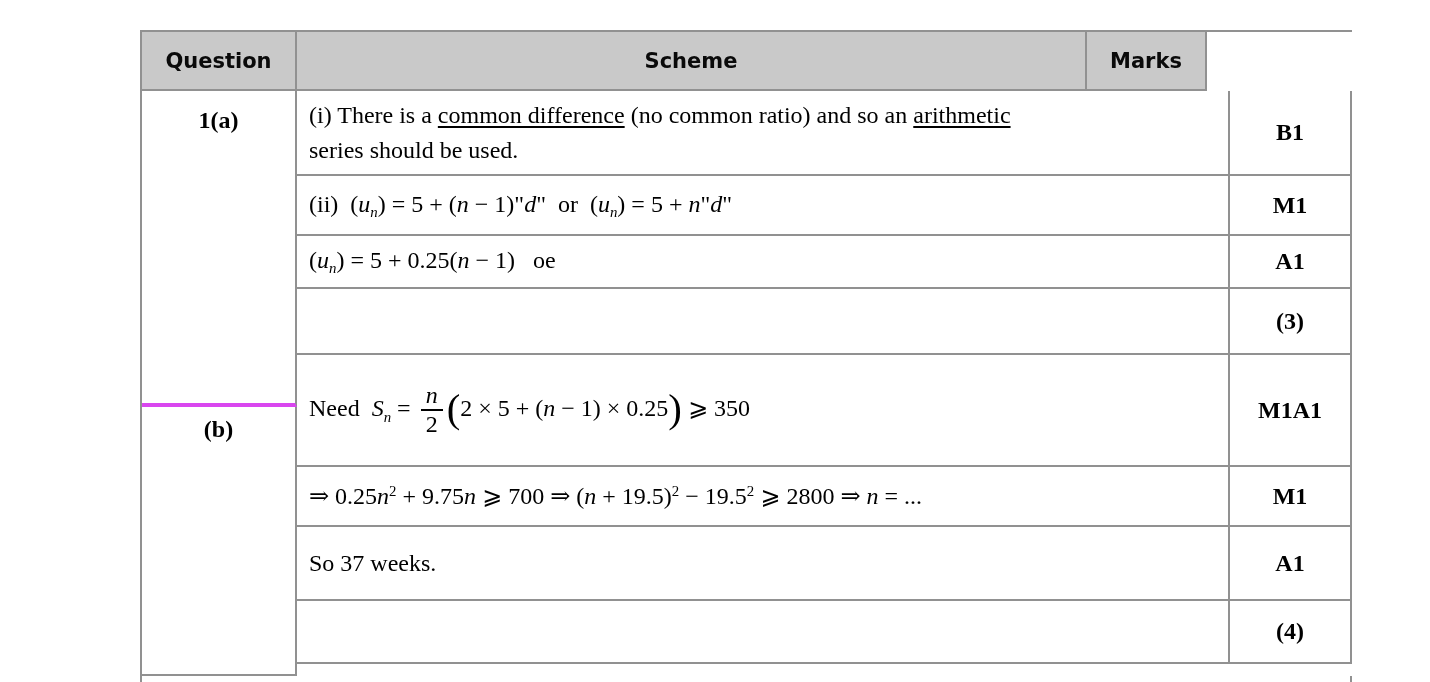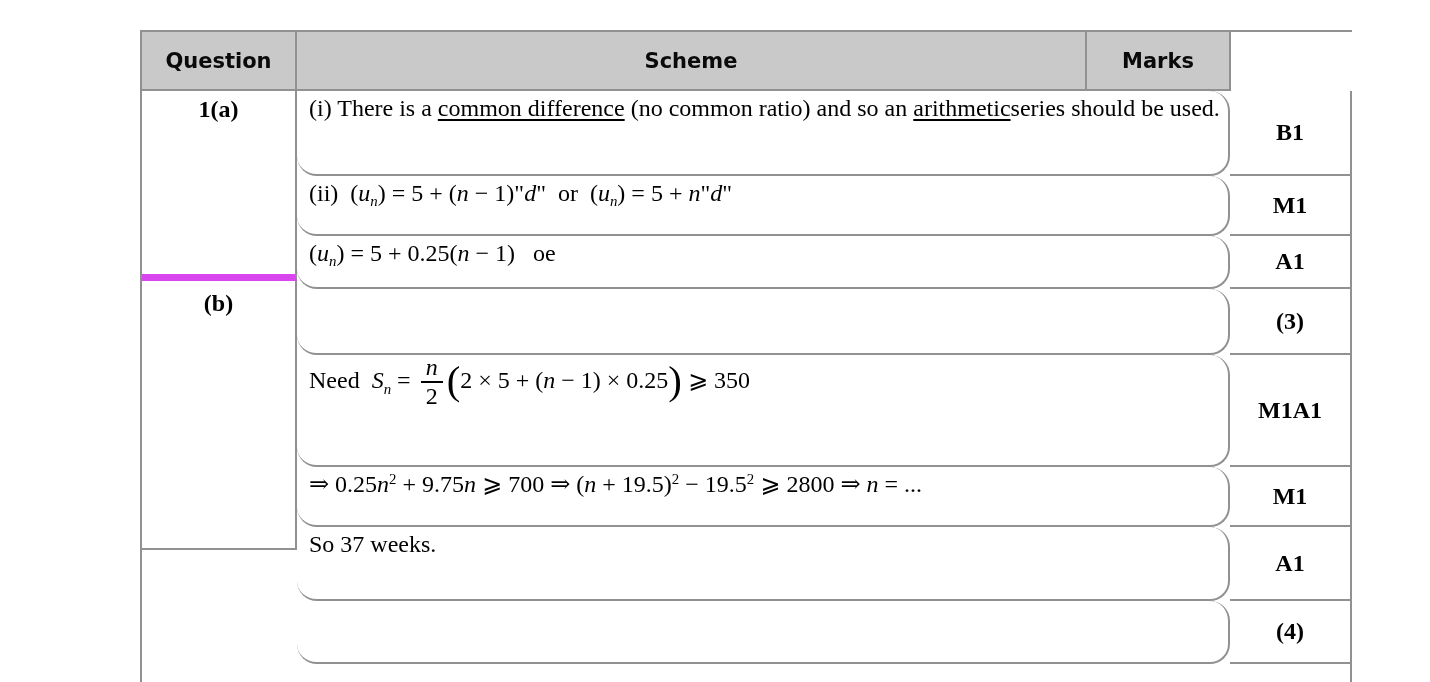--- a/index.html
+++ b/index.html
@@ -15,34 +15,34 @@
   }
   .row { display:flex; }
   .cell { border-right:2px solid var(--bc); border-bottom:2px solid var(--bc); }
 
   
   .hdr { height:59px; }
   .hcell {
     background:#c9c9c9; display:flex; align-items:center; justify-content:center;
     font-family:"DejaVu Sans", sans-serif; font-weight:bold; font-size:21px; color:#0a0a0a;
   }
-  .qw { width:155px; } .sw { width:790px; } .mw { width:144px; }
+  .qw { width:155px; } .sw { width:790px; } .mw { width:120px; }
 
   
   .body { display:flex; }
   .qcol { width:155px; display:flex; flex-direction:column; }
   .qcell { text-align:center; font-weight:bold; font-size:24px; background:#fff; }
-  .qa { height:190px; border-bottom:7px solid #d946ef; padding-top:5px; }
+  .qa { height:316px; border-bottom:4px solid #d946ef; padding-top:16px; }
   .qb { height:269px; padding-top:9px; }
   .rcol { width:1055px; display:flex; flex-direction:column; }
   .r1{height:85px}.r2{height:60px}.r3{height:53px}.r4{height:66px}
   .r5{height:112px}.r6{height:60px}.r7{height:74px}.r8{height:63px}
   .scell {
-    width:933px; display:flex; flex-direction:row; justify-content:flex-start;
-    padding-left:12px; font-size:24px; overflow:visible;border-radius:20px;
+    width:933px; display:flex; flex-direction:column; justify-content:center;
+    padding-left:12px; font-size:24px; overflow:visible;
   }
   .mline { white-space:pre-wrap; line-height:1.42; }
   .mcell { width:122px; display:flex; align-items:center; justify-content:center; font-weight:bold; font-size:24px; }
 
   
   .math, .mline { font-family:"Liberation Serif","DejaVu Serif","DejaVu Sans",serif; }
   .i { font-style:italic; }
   .u { text-decoration:underline; text-underline-offset:3px; }
   .sub { font-size:0.62em; vertical-align:-0.35em; }
   .sup { font-size:0.62em; vertical-align:0.55em; }

